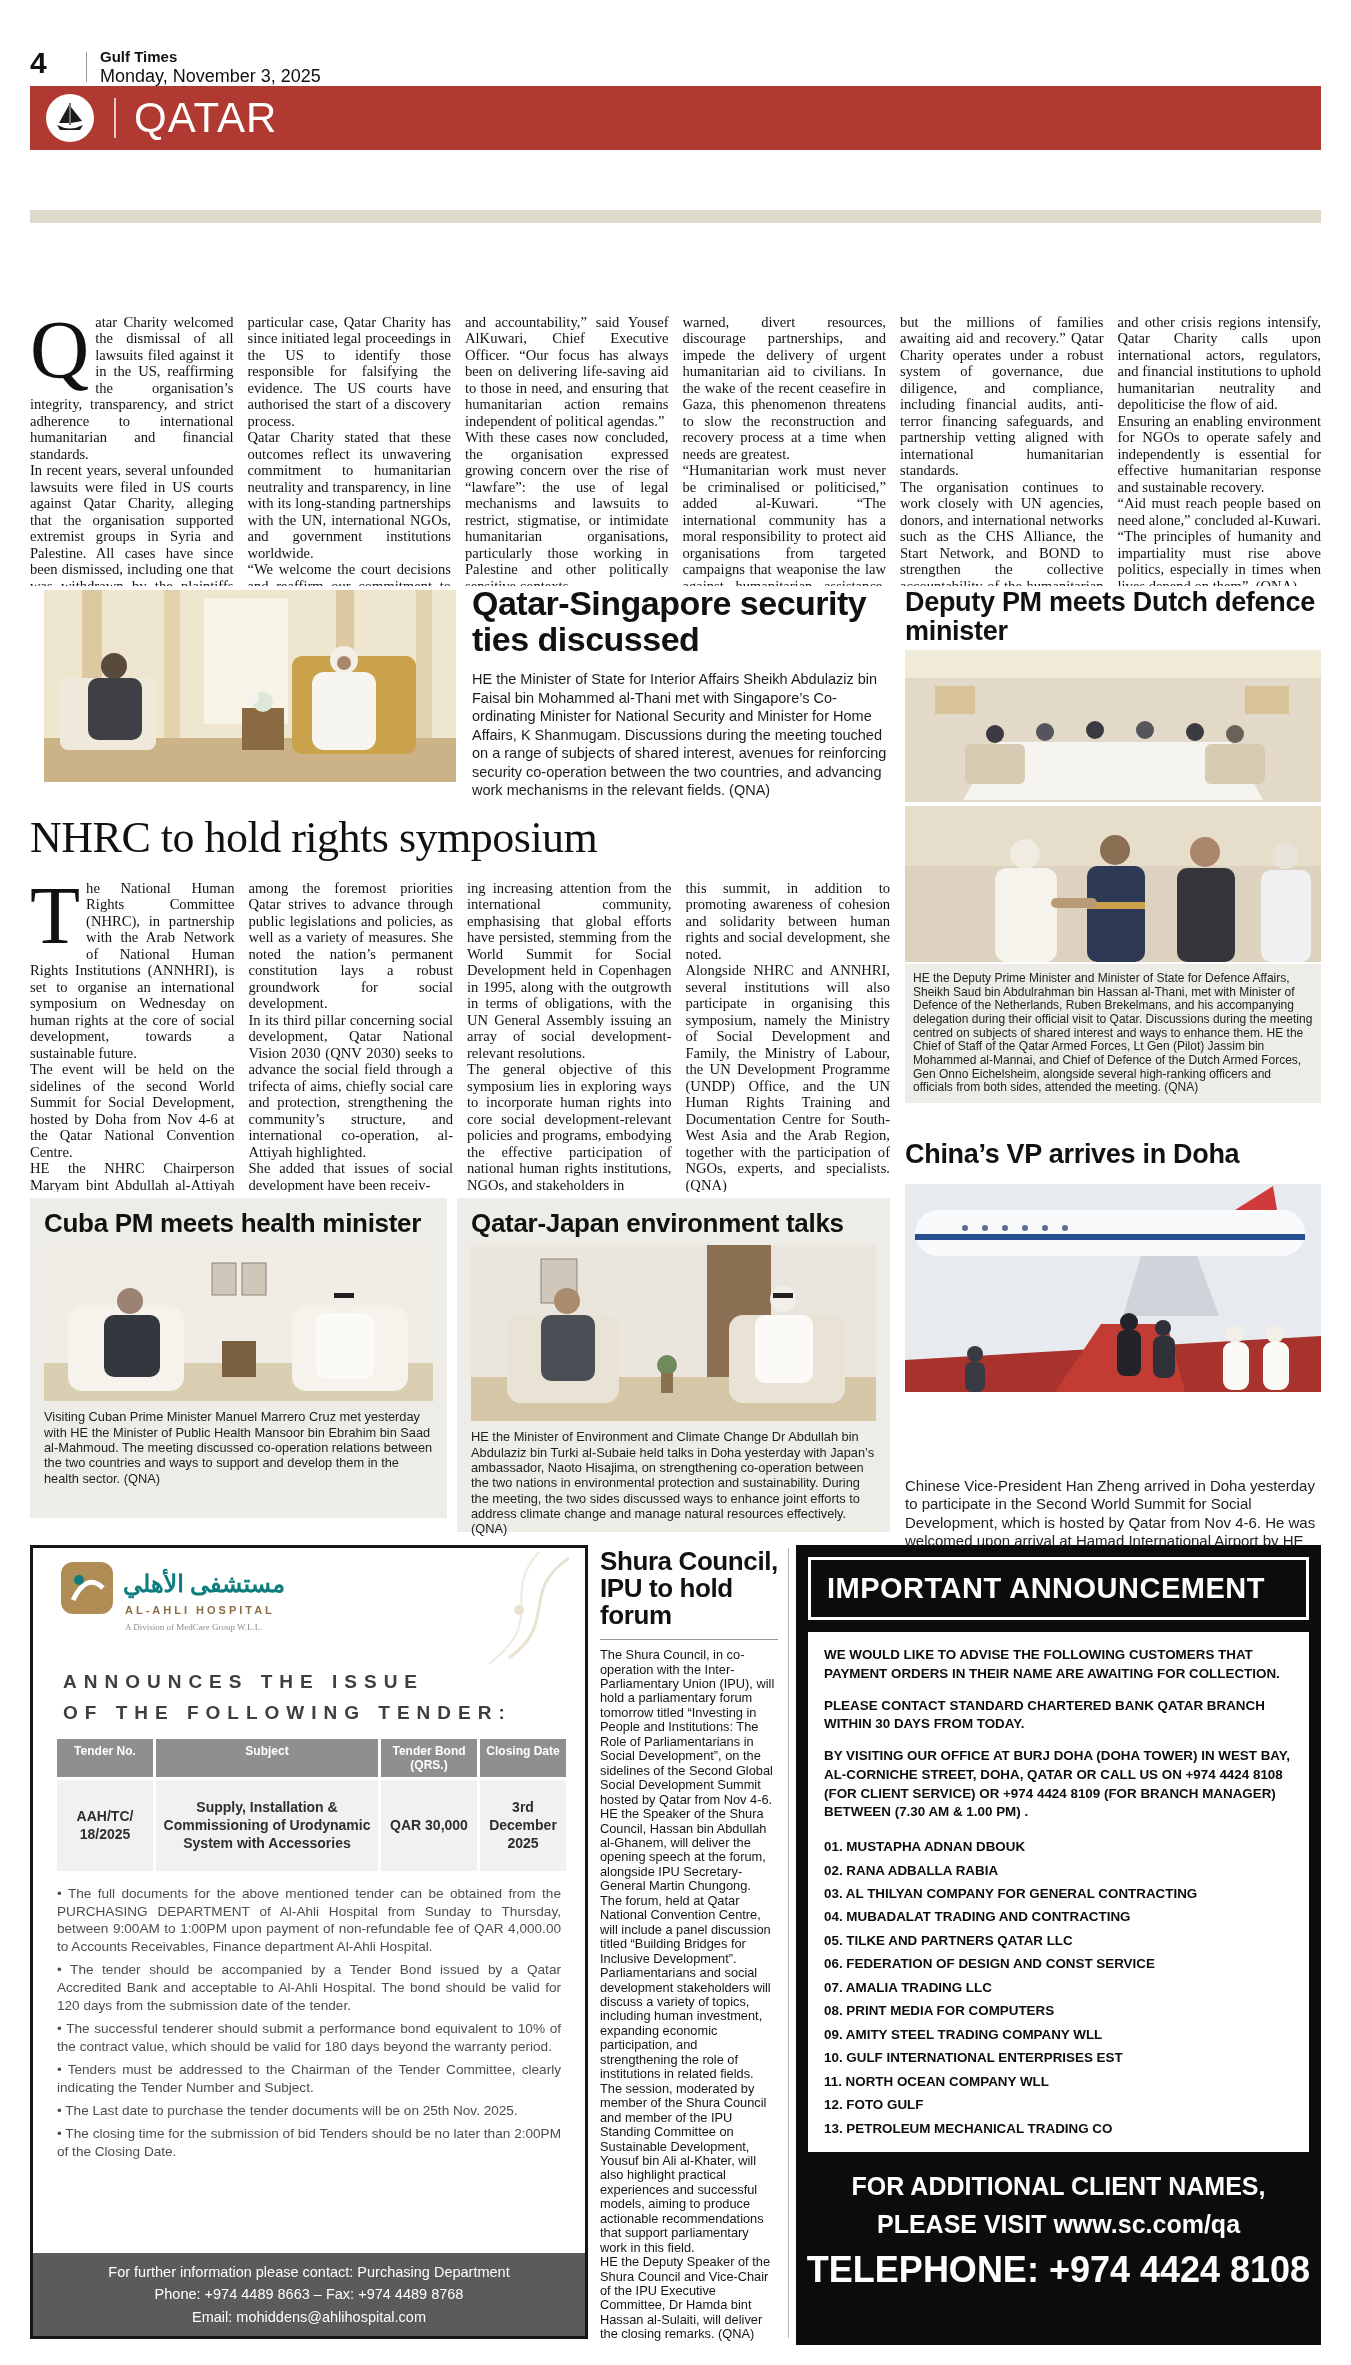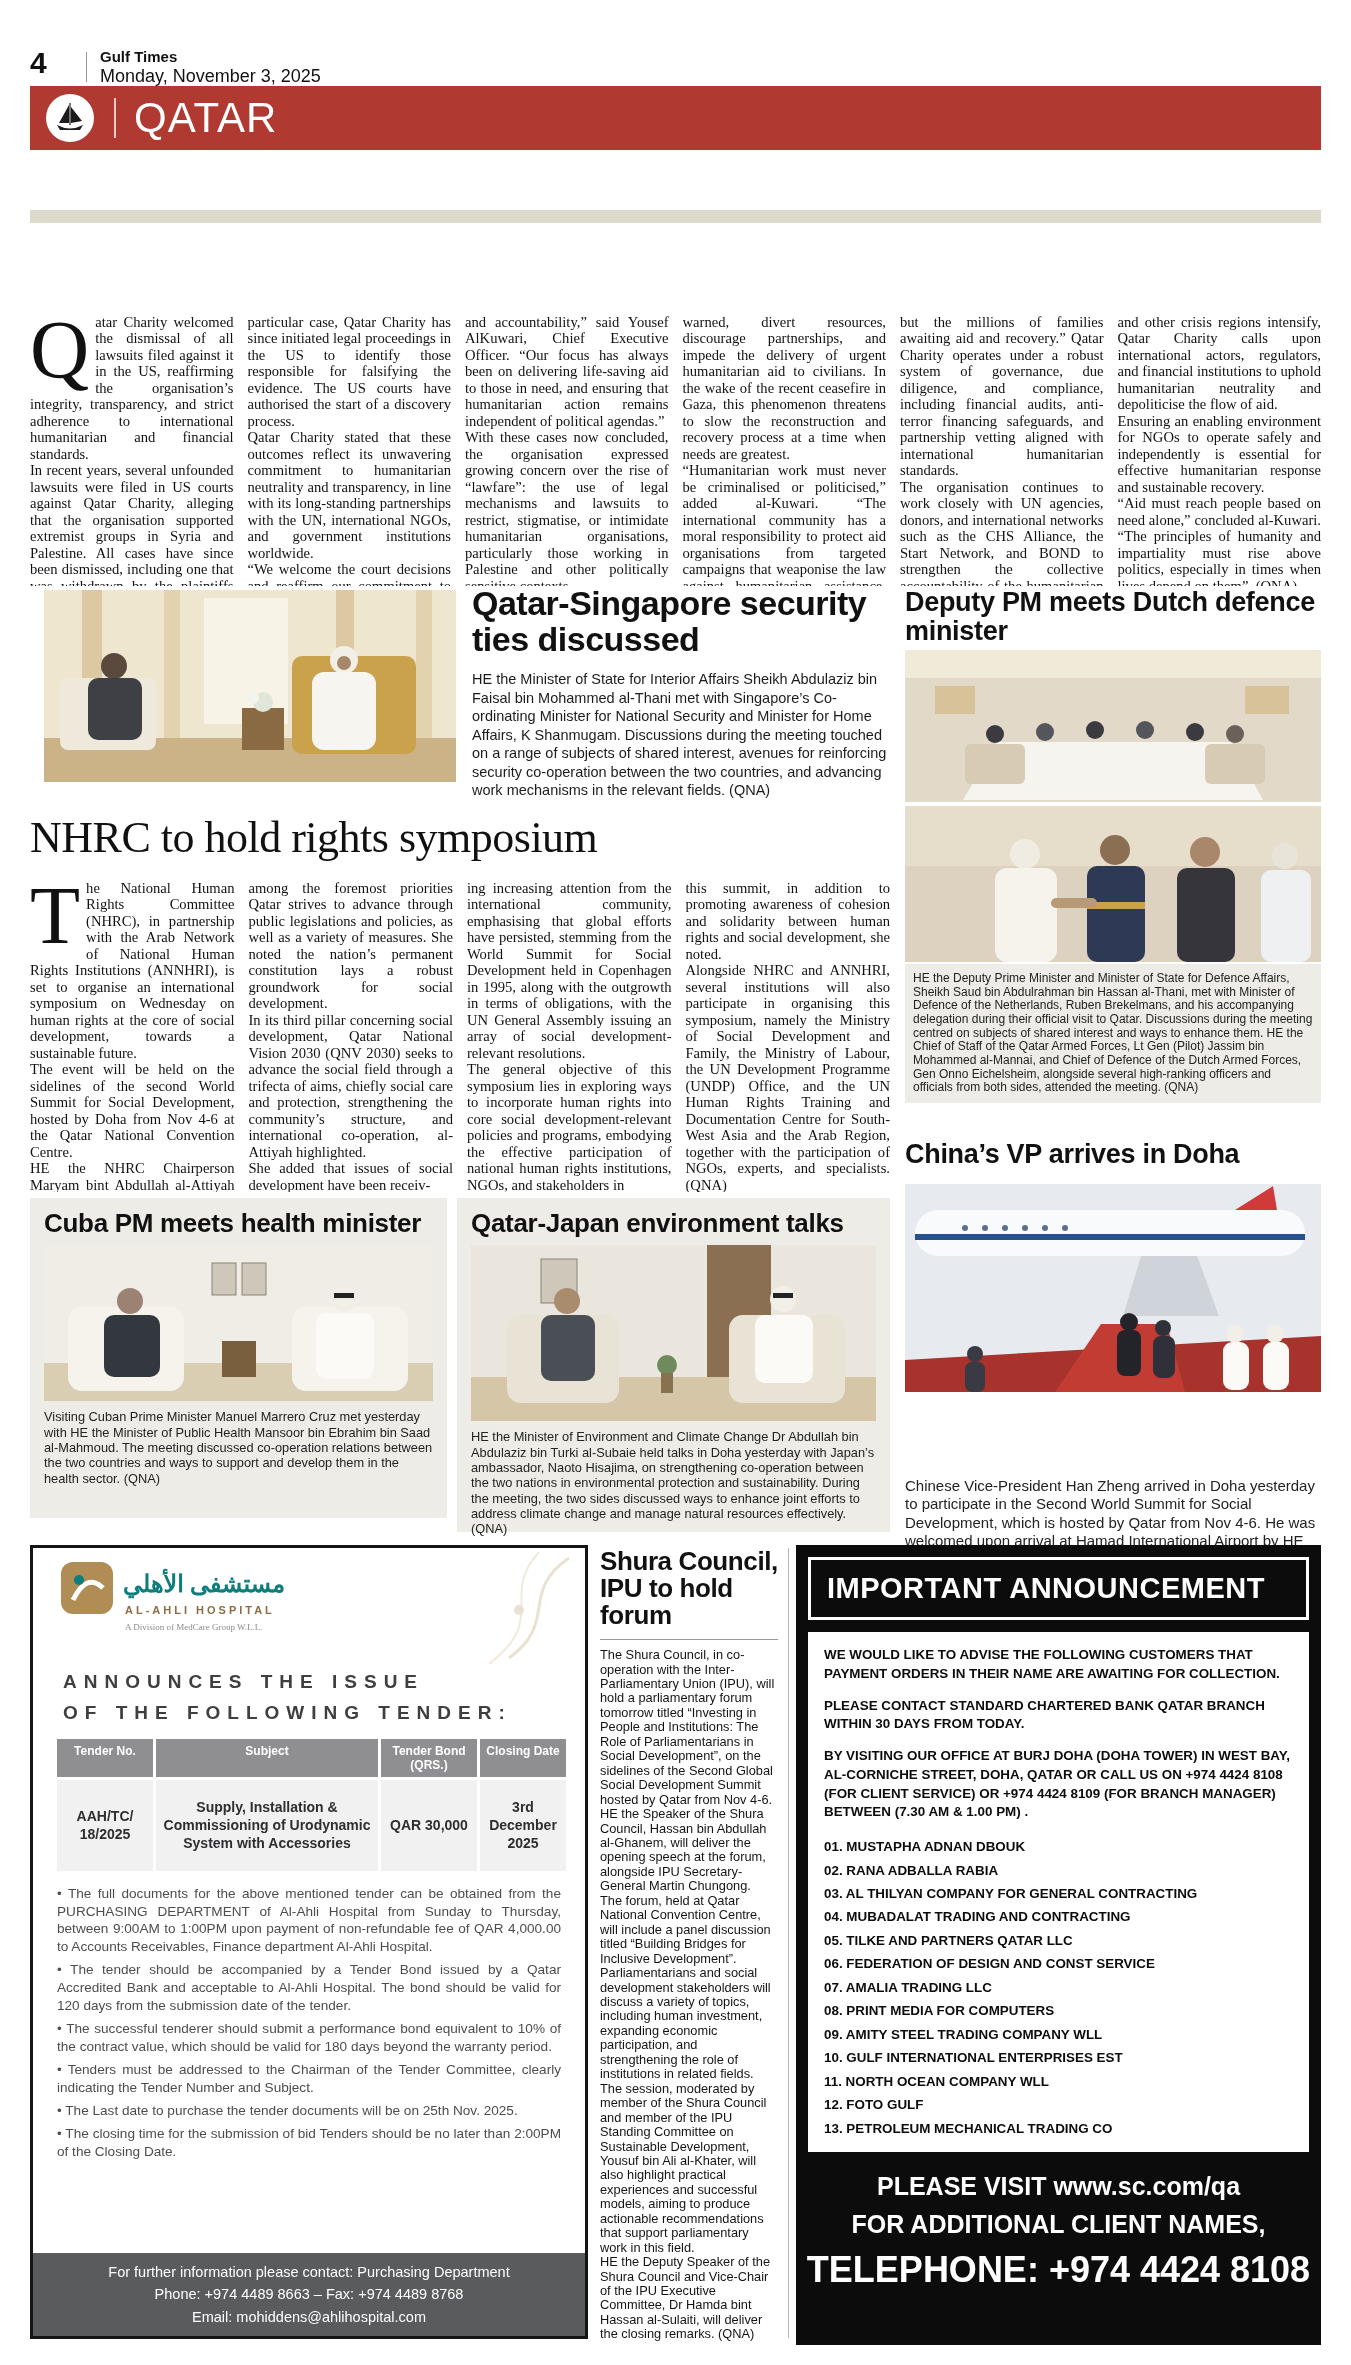--- a/index.html
+++ b/index.html
@@ -364,19 +364,19 @@
         <li>07.  AMALIA TRADING LLC</li>
         <li>08.  PRINT MEDIA FOR COMPUTERS</li>
         <li>09.  AMITY STEEL TRADING COMPANY WLL</li>
         <li>10.  GULF INTERNATIONAL ENTERPRISES EST</li>
         <li>11.  NORTH OCEAN COMPANY WLL</li>
         <li>12.  FOTO GULF</li>
         <li>13.  PETROLEUM MECHANICAL TRADING CO</li>
       </ol>
     </div>
     <div class="ann-footer">
+      <div>FOR ADDITIONAL CLIENT NAMES,</div>
       <div>PLEASE VISIT www.sc.com/qa</div>
-      <div>FOR ADDITIONAL CLIENT NAMES,</div>
       <div class="tel">TELEPHONE: +974 4424 8108</div>
     </div>
   </section>
 
 </div>
 
 </body></html>

